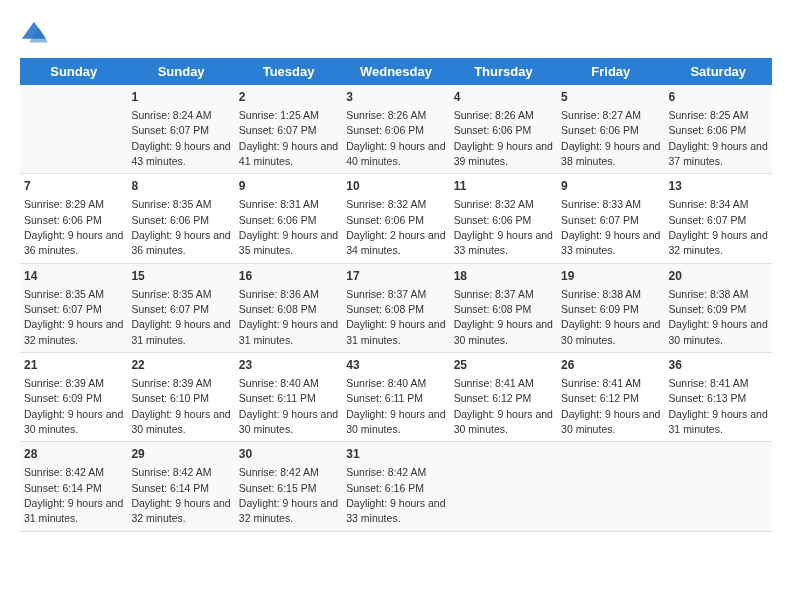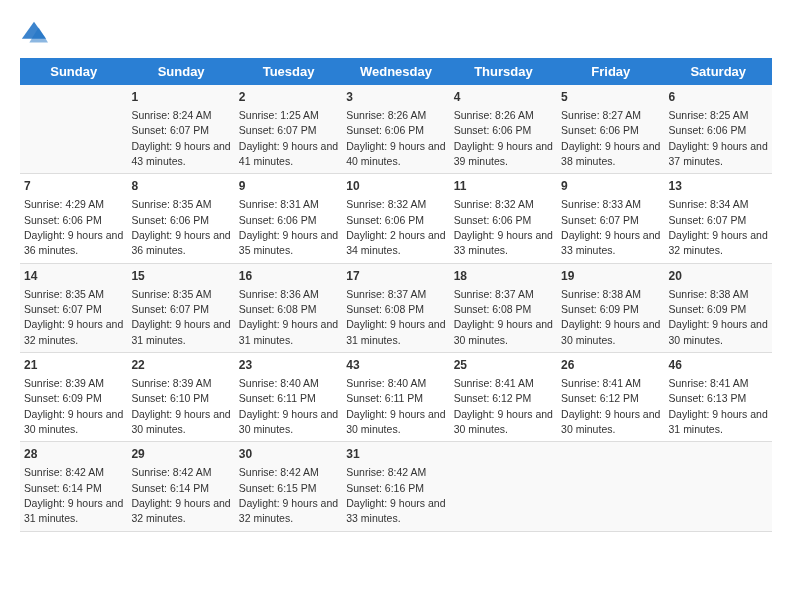--- a/index.html
+++ b/index.html
@@ -121,21 +121,21 @@
   <tr>
         <td></td>
         <td><span class="day-num">1</span><span class="cell-content">Sunrise: 8:24 AM</span><br><span class="cell-content">Sunset: 6:07 PM</span><br><span class="cell-content">Daylight: 9 hours and 43 minutes.</span></td>
         <td><span class="day-num">2</span><span class="cell-content">Sunrise: 1:25 AM</span><br><span class="cell-content">Sunset: 6:07 PM</span><br><span class="cell-content">Daylight: 9 hours and 41 minutes.</span></td>
         <td><span class="day-num">3</span><span class="cell-content">Sunrise: 8:26 AM</span><br><span class="cell-content">Sunset: 6:06 PM</span><br><span class="cell-content">Daylight: 9 hours and 40 minutes.</span></td>
         <td><span class="day-num">4</span><span class="cell-content">Sunrise: 8:26 AM</span><br><span class="cell-content">Sunset: 6:06 PM</span><br><span class="cell-content">Daylight: 9 hours and 39 minutes.</span></td>
         <td><span class="day-num">5</span><span class="cell-content">Sunrise: 8:27 AM</span><br><span class="cell-content">Sunset: 6:06 PM</span><br><span class="cell-content">Daylight: 9 hours and 38 minutes.</span></td>
         <td><span class="day-num">6</span><span class="cell-content">Sunrise: 8:25 AM</span><br><span class="cell-content">Sunset: 6:06 PM</span><br><span class="cell-content">Daylight: 9 hours and 37 minutes.</span></td>
       </tr>
       <tr>
-        <td><span class="day-num">7</span><span class="cell-content">Sunrise: 4:29 AM</span><br><span class="cell-content">Sunset: 6:06 PM</span><br><span class="cell-content">Daylight: 9 hours and 36 minutes.</span></td>
+        <td><span class="day-num">7</span><span class="cell-content">Sunrise: 8:29 AM</span><br><span class="cell-content">Sunset: 6:06 PM</span><br><span class="cell-content">Daylight: 9 hours and 36 minutes.</span></td>
         <td><span class="day-num">8</span><span class="cell-content">Sunrise: 8:35 AM</span><br><span class="cell-content">Sunset: 6:06 PM</span><br><span class="cell-content">Daylight: 9 hours and 36 minutes.</span></td>
         <td><span class="day-num">9</span><span class="cell-content">Sunrise: 8:31 AM</span><br><span class="cell-content">Sunset: 6:06 PM</span><br><span class="cell-content">Daylight: 9 hours and 35 minutes.</span></td>
         <td><span class="day-num">10</span><span class="cell-content">Sunrise: 8:32 AM</span><br><span class="cell-content">Sunset: 6:06 PM</span><br><span class="cell-content">Daylight: 2 hours and 34 minutes.</span></td>
         <td><span class="day-num">11</span><span class="cell-content">Sunrise: 8:32 AM</span><br><span class="cell-content">Sunset: 6:06 PM</span><br><span class="cell-content">Daylight: 9 hours and 33 minutes.</span></td>
         <td><span class="day-num">9</span><span class="cell-content">Sunrise: 8:33 AM</span><br><span class="cell-content">Sunset: 6:07 PM</span><br><span class="cell-content">Daylight: 9 hours and 33 minutes.</span></td>
         <td><span class="day-num">13</span><span class="cell-content">Sunrise: 8:34 AM</span><br><span class="cell-content">Sunset: 6:07 PM</span><br><span class="cell-content">Daylight: 9 hours and 32 minutes.</span></td>
       </tr>
       <tr>
         <td><span class="day-num">14</span><span class="cell-content">Sunrise: 8:35 AM</span><br><span class="cell-content">Sunset: 6:07 PM</span><br><span class="cell-content">Daylight: 9 hours and 32 minutes.</span></td>
         <td><span class="day-num">15</span><span class="cell-content">Sunrise: 8:35 AM</span><br><span class="cell-content">Sunset: 6:07 PM</span><br><span class="cell-content">Daylight: 9 hours and 31 minutes.</span></td>
@@ -145,21 +145,21 @@
         <td><span class="day-num">19</span><span class="cell-content">Sunrise: 8:38 AM</span><br><span class="cell-content">Sunset: 6:09 PM</span><br><span class="cell-content">Daylight: 9 hours and 30 minutes.</span></td>
         <td><span class="day-num">20</span><span class="cell-content">Sunrise: 8:38 AM</span><br><span class="cell-content">Sunset: 6:09 PM</span><br><span class="cell-content">Daylight: 9 hours and 30 minutes.</span></td>
       </tr>
       <tr>
         <td><span class="day-num">21</span><span class="cell-content">Sunrise: 8:39 AM</span><br><span class="cell-content">Sunset: 6:09 PM</span><br><span class="cell-content">Daylight: 9 hours and 30 minutes.</span></td>
         <td><span class="day-num">22</span><span class="cell-content">Sunrise: 8:39 AM</span><br><span class="cell-content">Sunset: 6:10 PM</span><br><span class="cell-content">Daylight: 9 hours and 30 minutes.</span></td>
         <td><span class="day-num">23</span><span class="cell-content">Sunrise: 8:40 AM</span><br><span class="cell-content">Sunset: 6:11 PM</span><br><span class="cell-content">Daylight: 9 hours and 30 minutes.</span></td>
         <td><span class="day-num">43</span><span class="cell-content">Sunrise: 8:40 AM</span><br><span class="cell-content">Sunset: 6:11 PM</span><br><span class="cell-content">Daylight: 9 hours and 30 minutes.</span></td>
         <td><span class="day-num">25</span><span class="cell-content">Sunrise: 8:41 AM</span><br><span class="cell-content">Sunset: 6:12 PM</span><br><span class="cell-content">Daylight: 9 hours and 30 minutes.</span></td>
         <td><span class="day-num">26</span><span class="cell-content">Sunrise: 8:41 AM</span><br><span class="cell-content">Sunset: 6:12 PM</span><br><span class="cell-content">Daylight: 9 hours and 30 minutes.</span></td>
-        <td><span class="day-num">46</span><span class="cell-content">Sunrise: 8:41 AM</span><br><span class="cell-content">Sunset: 6:13 PM</span><br><span class="cell-content">Daylight: 9 hours and 31 minutes.</span></td>
+        <td><span class="day-num">36</span><span class="cell-content">Sunrise: 8:41 AM</span><br><span class="cell-content">Sunset: 6:13 PM</span><br><span class="cell-content">Daylight: 9 hours and 31 minutes.</span></td>
       </tr>
       <tr>
         <td><span class="day-num">28</span><span class="cell-content">Sunrise: 8:42 AM</span><br><span class="cell-content">Sunset: 6:14 PM</span><br><span class="cell-content">Daylight: 9 hours and 31 minutes.</span></td>
         <td><span class="day-num">29</span><span class="cell-content">Sunrise: 8:42 AM</span><br><span class="cell-content">Sunset: 6:14 PM</span><br><span class="cell-content">Daylight: 9 hours and 32 minutes.</span></td>
         <td><span class="day-num">30</span><span class="cell-content">Sunrise: 8:42 AM</span><br><span class="cell-content">Sunset: 6:15 PM</span><br><span class="cell-content">Daylight: 9 hours and 32 minutes.</span></td>
         <td><span class="day-num">31</span><span class="cell-content">Sunrise: 8:42 AM</span><br><span class="cell-content">Sunset: 6:16 PM</span><br><span class="cell-content">Daylight: 9 hours and 33 minutes.</span></td>
         <td></td>
         <td></td>
         <td></td>
       </tr>

